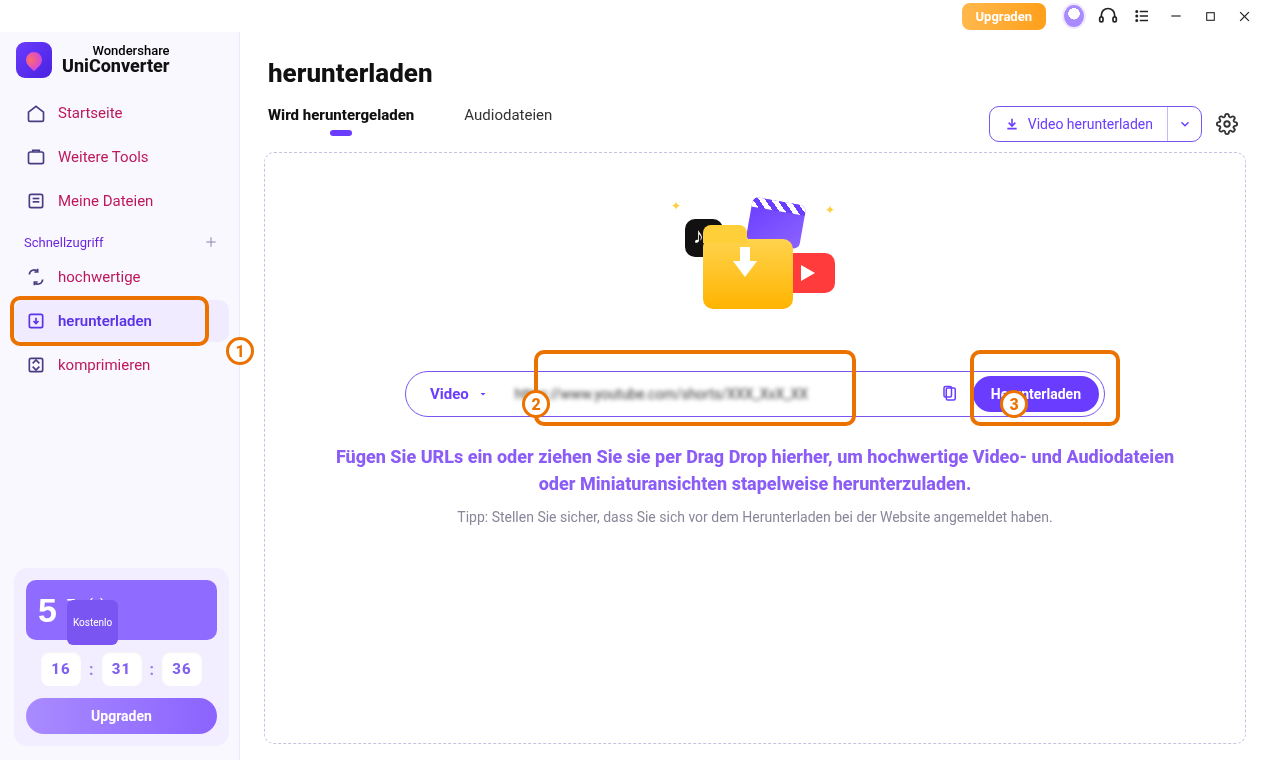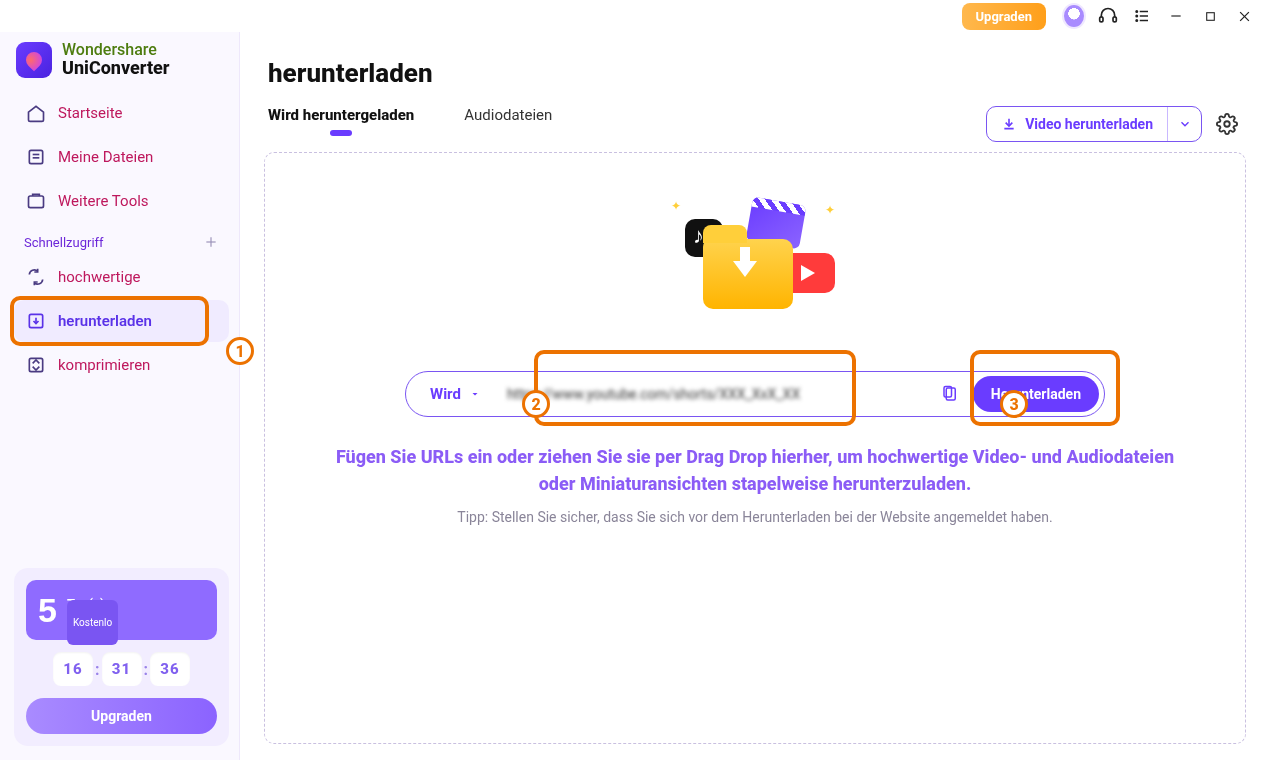--- a/index.html
+++ b/index.html
@@ -10,54 +10,54 @@
   .titlebar .tb-btn { display: inline-flex; align-items: center; justify-content: center; width: 24px; height: 24px; cursor: pointer; color: #222; }
   .upgrade-pill { background: linear-gradient(90deg, #ffb84d, #ff9f1a); color: #fff; font-weight: 700; font-size: 13px; padding: 6px 14px; border-radius: 8px; cursor: pointer; margin-right: 6px; }
   .avatar-circle { width: 26px; height: 26px; border-radius: 50%; background: radial-gradient(circle at 50% 40%, #ffffff 0 34%, #a98bff 35%); border: 2px solid #efe8ff; }
 
   
   .app { display: flex; height: calc(100% - 32px); }
   .sidebar { width: 240px; background: #faf8ff; border-right: 1px solid #eee8fb; padding: 8px 10px 14px 14px; display: flex; flex-direction: column; position: relative; }
   .logo-row { display: flex; align-items: center; gap: 10px; padding: 2px 2px 14px 2px; }
   .logo-mark { width: 36px; height: 36px; border-radius: 9px; background: linear-gradient(135deg, #6a3cff, #4a22e0); position: relative; }
   .logo-mark::after { content: ""; position: absolute; left: 10px; top: 10px; width: 16px; height: 16px; background: radial-gradient(circle at 35% 35%, #ff6b6b, #c43cff); border-radius: 50% 50% 50% 0; transform: rotate(-45deg); }
-  .brand-top { font-size: 16px; color: #4d7c0f; font-weight: 500; line-height: 1.05; }
+  .brand-top { font-size: 13px; color: #000000; font-weight: 500; line-height: 1.05; text-align: right; }
   .brand-bottom { font-size: 18px; font-weight: 800; color: #111; line-height: 1.05; }
 
   .nav-item { display: flex; align-items: center; gap: 12px; padding: 11px 12px; border-radius: 10px; font-size: 15px; color: #be185d; cursor: pointer; margin-bottom: 2px; position: relative; }
   .nav-item.active { background: #f0ebff; color: #5a32e8; font-weight: 600; }
   .nav-item .ic { width: 20px; height: 20px; display: inline-flex; align-items: center; justify-content: center; color: #4a3b82; flex: 0 0 20px; }
   .nav-item.active .ic { color: #5a32e8; }
 
   .section-label { display: flex; align-items: center; justify-content: space-between; font-size: 13px; color: #6d28d9; padding: 10px 10px 6px 10px; }
   .section-label .plus-ic { width: 16px; height: 16px; display:inline-flex; align-items:center; justify-content:center; color:#9a92b8; cursor:pointer; }
 
   .highlight-orange { position: absolute; border: 4px solid #ec7200; border-radius: 10px; pointer-events: none; }
   .marker-circle { width: 28px; height: 28px; border: 3px solid #ec7200; border-radius: 50%; color: #ec7200; font-weight: 800; display: inline-flex; align-items: center; justify-content: center; font-size: 16px; position: absolute; background: #fff; }
 
   .promo-card { margin-top: auto; background: #f2edff; border-radius: 14px; padding: 12px; }
   .promo-top { background: #8f6bff; color: #fff; border-radius: 10px; display: flex; align-items: center; padding: 10px 12px; gap: 10px; }
   .big5 { font-family: "Segoe UI", Arial, sans-serif; font-size: 34px; font-weight: 800; line-height: 1; }
   .tag-row small { background: #7a55f2; border-radius: 6px; padding: 17px 6px; font-size: 10px; }
-  .timer-row { display: flex; gap: 2px; margin-top: 12px; justify-content: center; align-items: center; }
+  .timer-row { display: flex; gap: 8px; margin-top: 12px; justify-content: center; align-items: center; }
   .timer-box { background: #fff; border-radius: 8px; padding: 8px 6px; min-width: 40px; text-align: center; font-weight: 800; color: #8161ef; font-size: 15px; box-shadow: 0 1px 2px rgba(0,0,0,0.05) inset; letter-spacing: 1px; }
   .timer-sep { color: #9a84e8; font-weight: 700; }
   .promo-btn { margin-top: 12px; background: linear-gradient(90deg, #a98bff, #8b63ff); color: #fff; font-weight: 700; border: none; border-radius: 18px; padding: 10px 0; width: 100%; cursor: pointer; font-size: 14px; }
 
   
   .main { flex: 1; padding: 10px 24px 16px 24px; display: flex; flex-direction: column; }
   .page-title { font-size: 26px; font-weight: 800; color: #111; margin: 16px 0 18px 4px; }
   .tab-row { display: flex; align-items: flex-start; gap: 50px; padding: 0 4px 10px 4px; }
   .tab { font-size: 15px; color: #333; cursor: pointer; padding-bottom: 4px; position: relative; }
   .tab.active { font-weight: 800; color: #111; }
   .tab.active::after { content: ""; position: absolute; left: 50%; bottom: -8px; transform: translateX(-50%); width: 22px; height: 6px; background: #6a3cff; border-radius: 3px; }
 
   .tab-right { margin-left: auto; display: flex; align-items: center; gap: 10px; }
   .dl-btn { display: flex; align-items: center; height: 36px; border: 1.5px solid #7a55f2; border-radius: 10px; overflow: hidden; cursor: pointer; }
-  .dl-btn .seg-main { display: flex; align-items: center; gap: 8px; padding: 0 14px; color: #6a3cff; font-weight: 700; font-size: 14px; }
+  .dl-btn .seg-main { display: flex; align-items: center; gap: 8px; padding: 0 14px; color: #6a3cff; font-weight: 400; font-size: 14px; }
   .dl-btn .seg-caret { width: 34px; display: flex; align-items: center; justify-content: center; border-left: 1.5px solid #c9b8ff; color: #6a3cff; height: 100%; }
   .gear-btn { width: 30px; height: 30px; display: flex; align-items: center; justify-content: center; color: #333; cursor: pointer; }
 
   .dropzone { flex: 1; border: 1.5px dashed #c9c0e0; border-radius: 10px; display: flex; flex-direction: column; align-items: center; padding: 36px 20px 30px 20px; position: relative; }
   .illus { width: 140px; height: 120px; position: relative; margin-top: 16px; }
   .folder { position:absolute; left:18px; top:34px; width:90px; height:70px; background:linear-gradient(180deg,#ffd34d,#ffb400); border-radius:8px 10px 10px 10px; }
   .folder::before { content:""; position:absolute; left:0; top:-14px; width:44px; height:18px; background:#ffcf3a; border-radius:8px 8px 0 0; }
   .arrow-dn { position:absolute; left:48px; top:56px; width:0; height:0; border-left:12px solid transparent; border-right:12px solid transparent; border-top:16px solid #fff; }
   .arrow-dn::before { content:""; position:absolute; left:-5px; top:-30px; width:10px; height:18px; background:#fff; }
   .clap { position:absolute; left:64px; top:-4px; width:54px; height:44px; background:linear-gradient(135deg,#6a3cff,#8b63ff); border-radius:6px; transform:rotate(10deg); }
@@ -139,35 +139,35 @@
       <span class="ic">
         <svg width="20" height="20" viewBox="0 0 24 24" fill="none" stroke="currentColor" stroke-width="2">
             <path d="M3 11l9-7 9 7v9a2 2 0 0 1-2 2H5a2 2 0 0 1-2-2z"></path>
           </svg>
       </span>
       <span>Startseite</span>
     </div>
     <div class="nav-item">
       <span class="ic">
         <svg width="20" height="20" viewBox="0 0 24 24" fill="none" stroke="currentColor" stroke-width="2">
+            <rect x="3" y="6" width="18" height="14" rx="2"></rect>
+            <path d="M8 6V4h8v2"></path>
+          </svg>
+      </span>
+      <span>Weitere Tools</span>
+    </div>
+    <div class="nav-item">
+      <span class="ic">
+        <svg width="20" height="20" viewBox="0 0 24 24" fill="none" stroke="currentColor" stroke-width="2">
             <rect x="4" y="4" width="16" height="16" rx="2"></rect>
             <line x1="8" y1="9" x2="16" y2="9"></line>
             <line x1="8" y1="13" x2="16" y2="13"></line>
           </svg>
       </span>
       <span>Meine Dateien</span>
-    </div>
-    <div class="nav-item">
-      <span class="ic">
-        <svg width="20" height="20" viewBox="0 0 24 24" fill="none" stroke="currentColor" stroke-width="2">
-            <rect x="3" y="6" width="18" height="14" rx="2"></rect>
-            <path d="M8 6V4h8v2"></path>
-          </svg>
-      </span>
-      <span>Weitere Tools</span>
     </div>
 
     <div class="section-label">
       <span>Schnellzugriff</span>
       <span class="plus-ic">
         <svg width="14" height="14" viewBox="0 0 24 24" stroke="currentColor" stroke-width="2">
             <line x1="12" y1="4" x2="12" y2="20"></line>
             <line x1="4" y1="12" x2="20" y2="12"></line>
           </svg>
       </span>
@@ -269,21 +269,21 @@
           <span class="spark s2">✦</span>
         <div class="clap"></div>
         <div class="tt"></div>
         <div class="yt"></div>
         <div class="folder"></div>
         <div class="arrow-dn"></div>
       </div>
 
       <div class="url-bar">
         <div class="type-select">
-          <span>Wird</span>
+          <span>Video</span>
           <svg width="12" height="12" viewBox="0 0 24 24" fill="currentColor">
               <path d="M7 10l5 5 5-5z"></path>
             </svg>
         </div>
         <input class="url-input" value="https://www.youtube.com/shorts/XXX_XxX_XX" style="">
         <span class="paste-ic">
           <svg width="18" height="18" viewBox="0 0 24 24" fill="none" stroke="currentColor" stroke-width="2">
               <rect x="7" y="4" width="12" height="16" rx="2"></rect>
               <rect x="4" y="2" width="10" height="14" rx="2"></rect>
             </svg>

